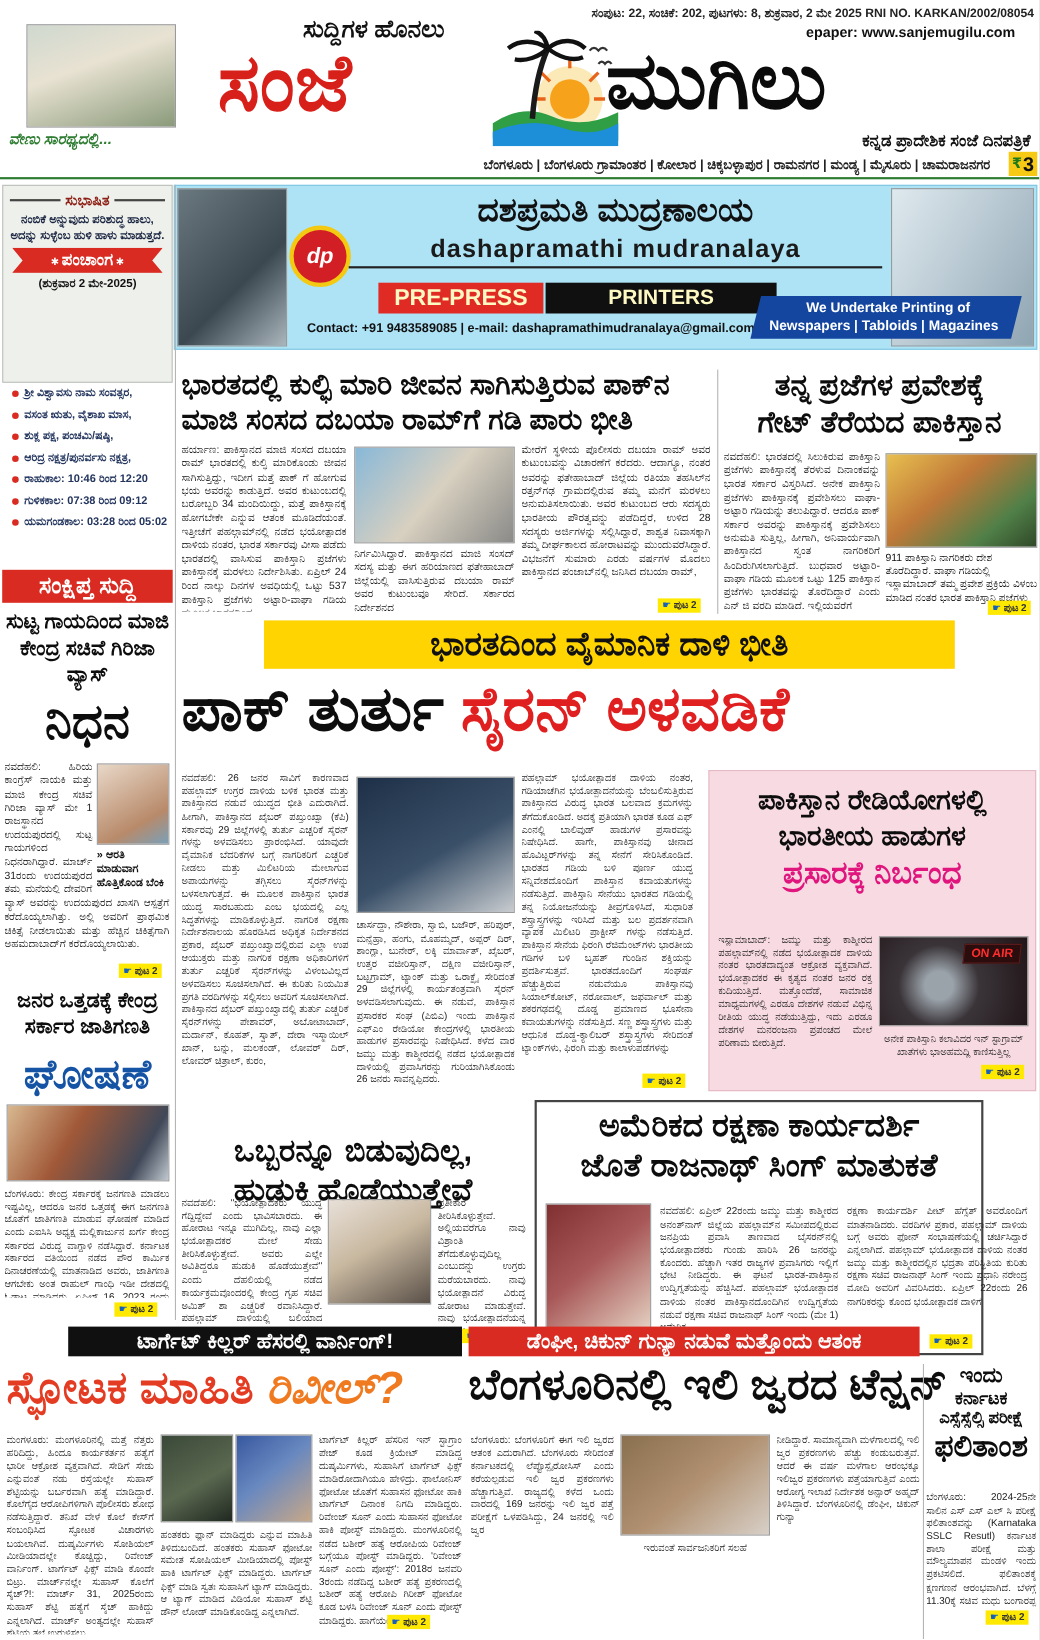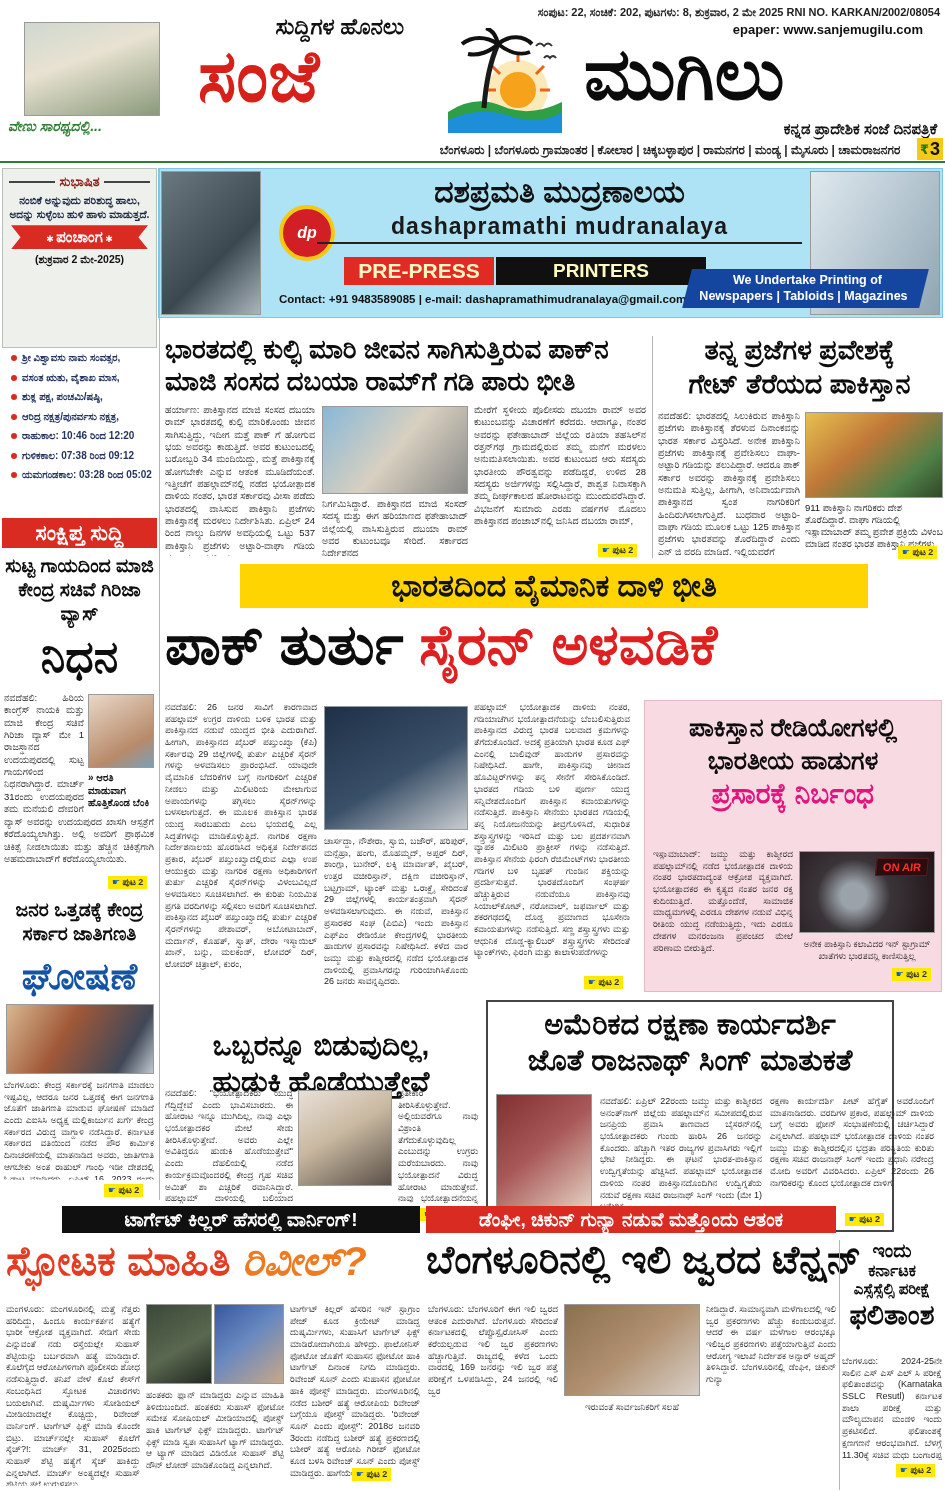--- a/index.html
+++ b/index.html
@@ -80,32 +80,32 @@
           <path d="M58,16 C68,24 80,28 90,24"></path>
         <path d="M58,16 C56,6 52,2 46,0"></path>
       </g>
       <g stroke="#333" stroke-width="2" fill="none">
         <path d="M96,18 q4,-5 8,0 q4,-5 8,0"></path>
           <path d="M104,30 q3,-4 6,0 q3,-4 6,0"></path>
       </g>
     </svg>
   </div>
 
-  <div class="abs title-black" style="left:584px;top:38px;font-size:72px;line-height:1;">ಮುಗಿಲು</div>
+  <div class="abs title-black" style="left:551px;top:38px;font-size:72px;line-height:1;">ಮುಗಿಲು</div>
   <div class="abs" style="right:8px;top:120px;font-size:15px;font-weight:900;color:#111;">ಕನ್ನಡ ಪ್ರಾದೇಶಿಕ ಸಂಜೆ ದಿನಪತ್ರಿಕೆ</div>
   <div class="abs" style="left:430px;top:143px;width:480px;font-size:12px;font-weight:bold;color:#222;text-align:center;">ಬೆಂಗಳೂರು | ಬೆಂಗಳೂರು ಗ್ರಾಮಾಂತರ | ಕೋಲಾರ | ಚಿಕ್ಕಬಳ್ಳಾಪುರ | ರಾಮನಗರ | ಮಂಡ್ಯ | ಮೈಸೂರು | ಚಾಮರಾಜನಗರ</div>
   <div class="abs pricebox" style="right:2px;top:138px;width:26px;height:22px;font-size:18px;">
     <span class="rs">₹</span>
       <span>3</span>
   </div>
   <div class="abs" style="left:0;top:161px;width:945px;height:2px;background:#2e7d32;"></div>
 
   <div class="abs adwrap" style="left:158px;top:168px;width:785px;height:150px;">
     <div class="ph" style="left:2px;top:2px;width:100px;height:144px;background:linear-gradient(135deg,#6a7880,#3c4850 60%,#aab6bc);"></div>
-    <div class="abs dp" style="left:120px;top:36px;width:48px;height:48px;font-size:16px;">dp</div>
+    <div class="abs dp" style="left:104px;top:36px;width:48px;height:48px;font-size:20px;">dp</div>
     <div class="abs" style="left:158px;top:6px;width:485px;text-align:center;font-size:30px;font-weight:900;color:#111;">ದಶಪ್ರಮತಿ ಮುದ್ರಣಾಲಯ</div>
     <div class="abs" style="left:158px;top:44px;width:485px;text-align:center;font-size:23px;font-weight:bold;color:#1a1a1a;letter-spacing:1px;border-bottom:2px solid #222;padding-bottom:2px;">dashapramathi mudranalaya</div>
     <div class="abs tagbox" style="left:185px;top:88px;width:150px;height:28px;background:#e02a24;font-size:21px;">PRE-PRESS</div>
     <div class="abs tagbox" style="left:337px;top:88px;width:210px;height:28px;background:#101010;font-size:19px;">PRINTERS</div>
     <div class="abs" style="left:120px;top:124px;width:480px;font-size:11.5px;font-weight:bold;color:#111;">Contact: +91 9483589085 | e-mail: dashapramathimudranalaya@gmail.com</div>
     <div class="ph" style="right:2px;top:2px;width:130px;height:144px;background:linear-gradient(120deg,#dfe9ee,#b8c8d2 50%,#8fa5b2);"></div>
     <div class="abs adribbon" style="right:18px;top:100px;width:225px;padding:4px 6px;font-size:12.5px;line-height:1.25;">
       <div>We Undertake Printing of</div>
       <div>Newspapers | Tabloids | Magazines</div>
     </div>
@@ -182,21 +182,21 @@
   <div class="abs pinkbox" style="left:644px;top:700px;width:298px;height:292px;">
     <div class="center" style="margin-top:10px;font-size:25px;font-weight:900;line-height:1.3;color:#0d0d0d;">
       <div>ಪಾಕಿಸ್ತಾನ ರೇಡಿಯೋಗಳಲ್ಲಿ</div>
       <div>ಭಾರತೀಯ ಹಾಡುಗಳ</div>
     </div>
     <div class="center" style="font-size:28px;font-weight:900;color:#e0157e;margin-top:2px;">ಪ್ರಸಾರಕ್ಕೆ ನಿರ್ಬಂಧ</div>
     <div class="bd" style="position:absolute;left:8px;top:148px;width:140px;height:118px;font-size:9px;">ಇಸ್ಲಾಮಾಬಾದ್: ಜಮ್ಮು ಮತ್ತು ಕಾಶ್ಮೀರದ ಪಹಲ್ಗಾಮ್‌ನಲ್ಲಿ ನಡೆದ ಭಯೋತ್ಪಾದಕ ದಾಳಿಯ ನಂತರ ಭಾರತದಾದ್ಯಂತ ಆಕ್ರೋಶ ವ್ಯಕ್ತವಾಗಿದೆ. ಭಯೋತ್ಪಾದಕರ ಈ ಕೃತ್ಯದ ನಂತರ ಜನರ ರಕ್ತ ಕುದಿಯುತ್ತಿದೆ. ಮತ್ತೊಂದೆಡೆ, ಸಾಮಾಜಿಕ ಮಾಧ್ಯಮಗಳಲ್ಲಿ ಎರಡೂ ದೇಶಗಳ ನಡುವೆ ವಿಭಿನ್ನ ರೀತಿಯ ಯುದ್ಧ ನಡೆಯುತ್ತಿದ್ದು, ಇದು ಎರಡೂ ದೇಶಗಳ ಮನರಂಜನಾ ಪ್ರಪಂಚದ ಮೇಲೆ ಪರಿಣಾಮ ಬೀರುತ್ತಿದೆ.</div>
     <div class="ph" style="left:154px;top:150px;width:136px;height:82px;background:radial-gradient(circle at 40% 55%,#9aa2aa 0 14%,#3a3438 40%,#201418 100%);">
       <div class="onair">ON AIR</div>
     </div>
-    <div class="bd" style="position:absolute;left:154px;top:238px;width:136px;height:36px;font-size:9px;text-align:center;">ಅನೇಕ ಪಾಕಿಸ್ತಾನಿ ಕಲಾವಿದರ ಇನ್ ಸ್ಟಾಗ್ರಾಮ್ ಖಾತೆಗಳು ಭಾರತವನ್ಲಿ ಕಾಣಿಸುತ್ತಿಲ್ಲ</div>
+    <div class="bd" style="position:absolute;left:154px;top:238px;width:136px;height:36px;font-size:9px;text-align:center;">ಅನೇಕ ಪಾಕಿಸ್ತಾನಿ ಕಲಾವಿದರ ಇನ್ ಸ್ಟಾಗ್ರಾಮ್ ಖಾತೆಗಳು ಭಾಅಹಮದ್ಲಿ ಕಾಣಿಸುತ್ತಿಲ್ಲ</div>
     <span class="page2" style="position:absolute;right:10px;bottom:10px;">ಪುಟ 2</span>
   </div>
 
   <div class="abs center" style="left:162px;top:1000px;width:318px;font-size:28px;font-weight:900;line-height:1.3;color:#0d0d0d;margin-top:28px;">
     <div>ಒಬ್ಬರನ್ನೂ ಬಿಡುವುದಿಲ್ಲ,</div>
     <div>ಹುಡುಕಿ ಹೊಡೆಯುತ್ತೇವೆ</div>
   </div>
   <div class="abs bd" style="left:165px;top:1088px;width:128px;height:140px;font-size:9px;">ನವದೆಹಲಿ: ''ಭಯೋತ್ಪಾದಕರು ಯುದ್ಧ ಗೆದ್ದಿದ್ದೇವೆ ಎಂದು ಭಾವಿಸಬಾರದು. ಈ ಹೋರಾಟ ಇನ್ನೂ ಮುಗಿದಿಲ್ಲ, ನಾವು ಎಲ್ಲಾ ಭಯೋತ್ಪಾದಕರ ಮೇಲೆ ಸೇಡು ತೀರಿಸಿಕೊಳ್ಳುತ್ತೇವೆ. ಅವರು ಎಲ್ಲೇ ಅವಿತಿದ್ದರೂ ಹುಡುಕಿ ಹೊಡೆಯುತ್ತೇವೆ'' ಎಂದು ದೆಹಲಿಯಲ್ಲಿ ನಡೆದ ಕಾರ್ಯಕ್ರಮವೊಂದರಲ್ಲಿ ಕೇಂದ್ರ ಗೃಹ ಸಚಿವ ಅಮಿತ್ ಶಾ ಎಚ್ಚರಿಕೆ ರವಾನಿಸಿದ್ದಾರೆ. ಪಹಲ್ಗಾಮ್ ದಾಳಿಯಲ್ಲಿ ಬಲಿಯಾದ ಪ್ರತಿಯೊಬ್ಬರ ಸಾವಿಗೂ</div>
   <div class="ph" style="left:298px;top:1090px;width:94px;height:96px;background:linear-gradient(150deg,#e8e0d8,#c8b8a0 45%,#5a5048);"></div>
   <div class="abs bd" style="left:398px;top:1088px;width:80px;height:140px;font-size:9px;">ಪ್ರತೀಕಾರ ತೀರಿಸಿಕೊಳ್ಳುತ್ತೇವೆ. ಅಲ್ಲಿಯವರೆಗೂ ನಾವು ವಿಶ್ರಾಂತಿ ತೆಗೆದುಕೊಳ್ಳುವುದಿಲ್ಲ ಎಂಬುದನ್ನು ಉಗ್ರರು ಮರೆಯಬಾರದು. ನಾವು ಭಯೋತ್ಪಾದನೆ ವಿರುದ್ಧ ಹೋರಾಟ ಮಾಡುತ್ತೇವೆ. ನಾವು ಭಯೋತ್ಪಾದನೆಯನ್ನ ಬೇರುಸಹಿತ ಕಿತ್ತುಹಾಕುತ್ತೇವೆ ಎಂದು ಪಹಲ್ಗಾಮ್ ದಾಳಿಕೋರರಿಗೆ ಅಮಿತ್ ಶಾ ಕಠಿಣ ಎಚ್ಚರಿಕೆ ನೀಡಿದ್ದಾರೆ.</div>

